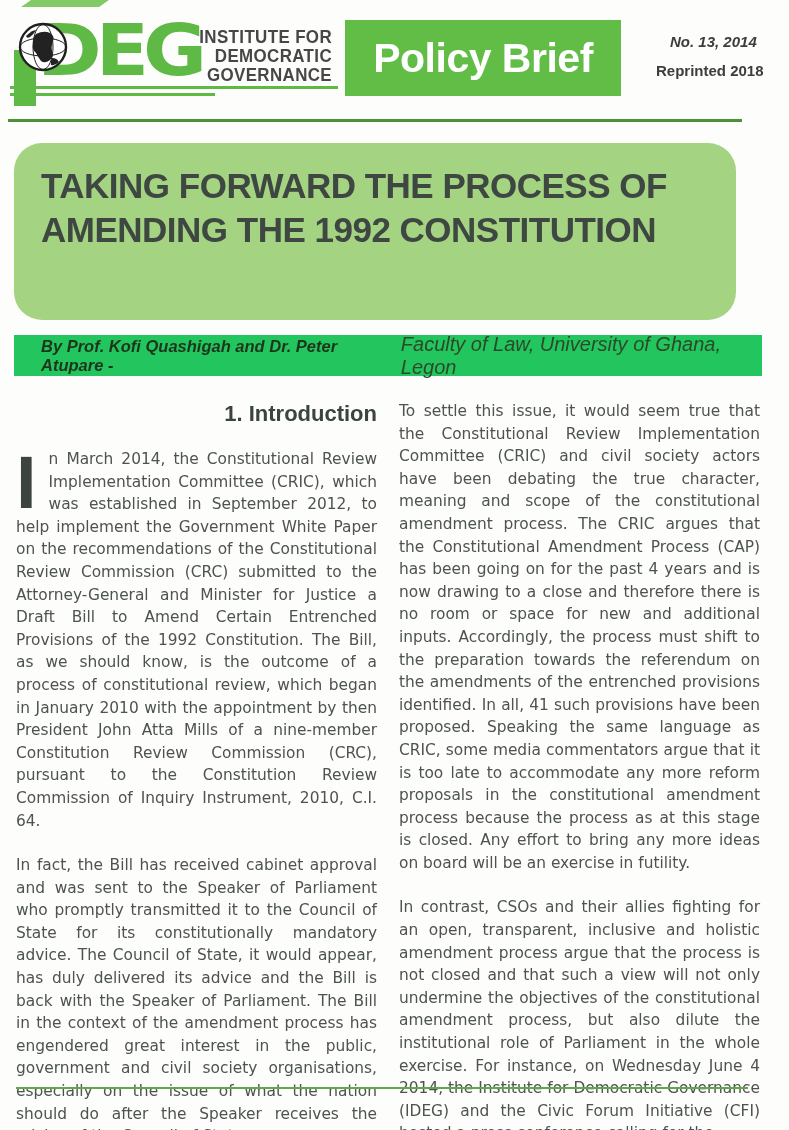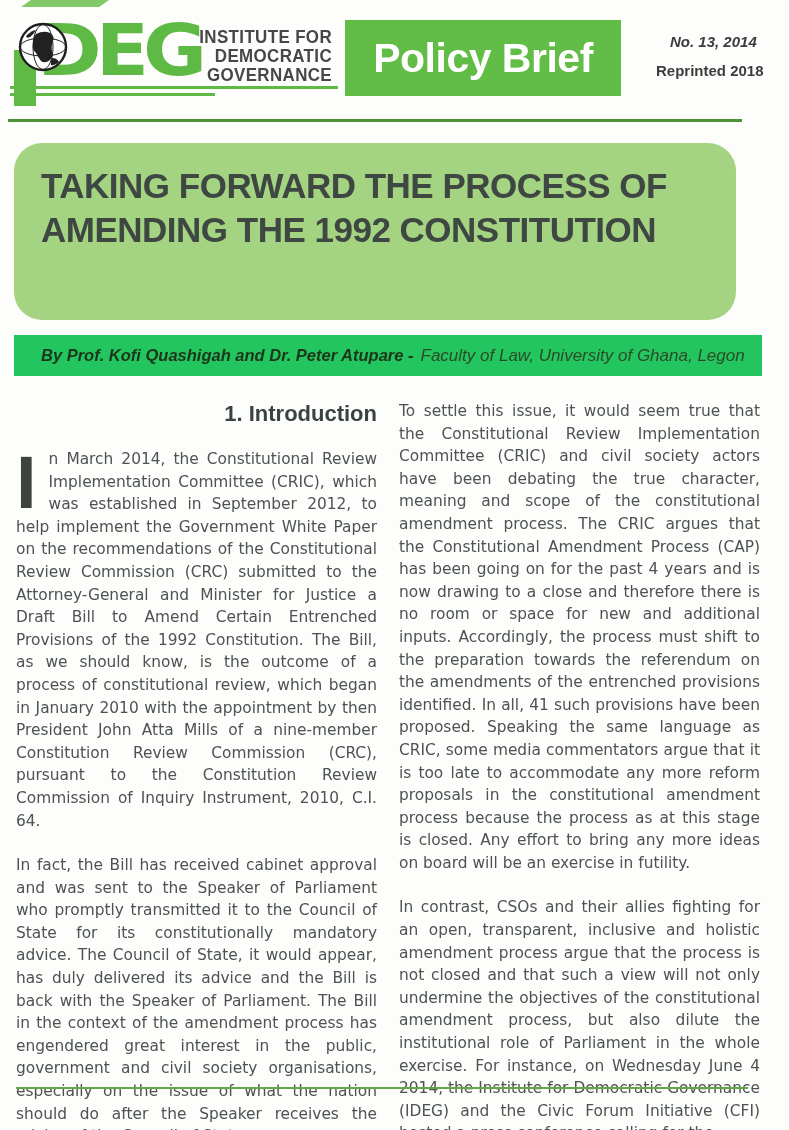--- a/index.html
+++ b/index.html
@@ -45,21 +45,21 @@
 
   
   .title-block{ position:absolute; left:14px; top:143px; width:722px; height:177px;
     background:#a4d482; padding:21px 20px 0 27px;border-radius:28px; }
   .title-line{ font-size:35px; line-height:44px; font-weight:bold; color:#3e4741;
     letter-spacing:-0.5px; }
 
   .byline-bar{ position:absolute; left:14px; top:335px; width:748px; height:41px;
     background:#22c55e; display:flex; align-items:center; padding-left:27px; }
   .byline-authors{ font-size:16.5px; font-style:italic; font-weight:bold; color:#1e351c; }
-  .byline-affiliation{ font-size:17px; font-style:italic; color:#2c4a28; margin-left:7px; }
+  .byline-affiliation{ font-size:20px; font-style:italic; color:#2c4a28; margin-left:7px; }
 
   
   .columns{ position:absolute; left:16px; top:400px; width:744px; display:flex; gap:22px; }
   .col{ width:361px; }
   .section-heading{ font-size:22px; line-height:28px; font-weight:bold; color:#394440;
     margin-bottom:20px;text-align:right; }
   .col p{ font-family:"DejaVu Sans", sans-serif; font-size:15.4px; line-height:22.6px;
     text-align:justify; color:#4c5350; margin-bottom:22px; }
   .dropcap{ float:left; font-family:"Liberation Sans", sans-serif; font-weight:bold;
     font-size:74px; line-height:60px; margin:5px 12px 0 0; color:#3d4440; }

